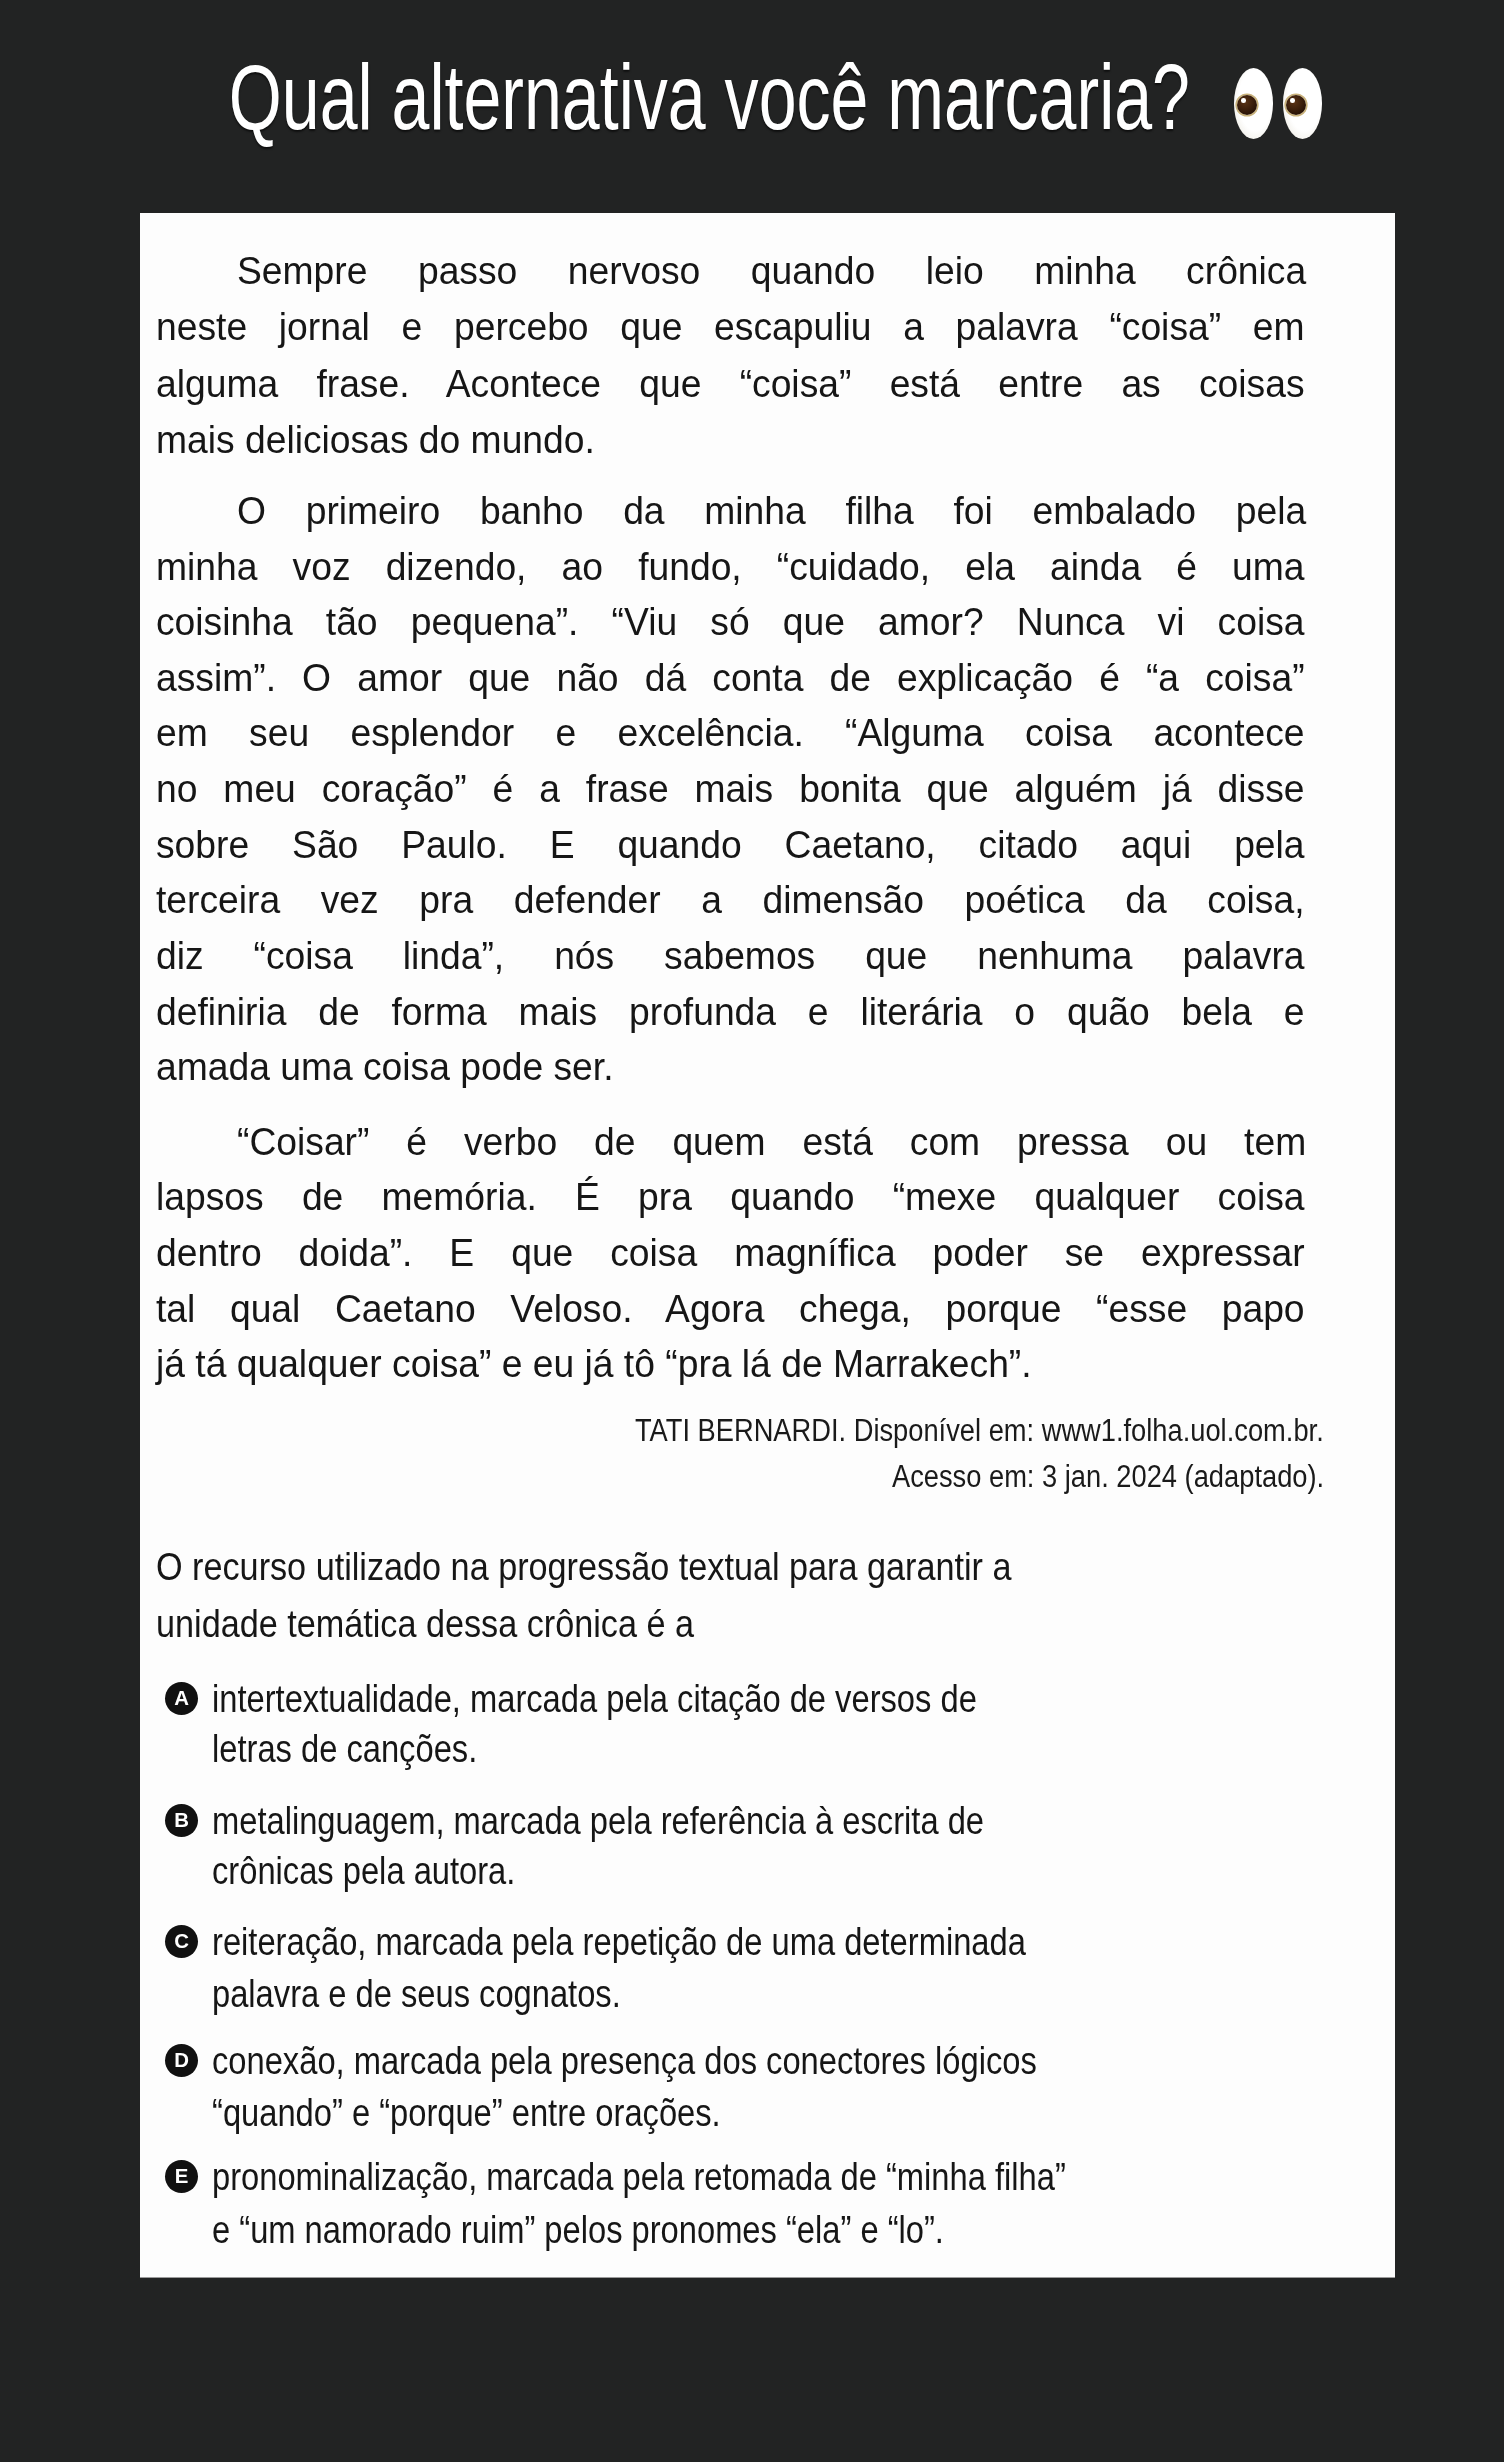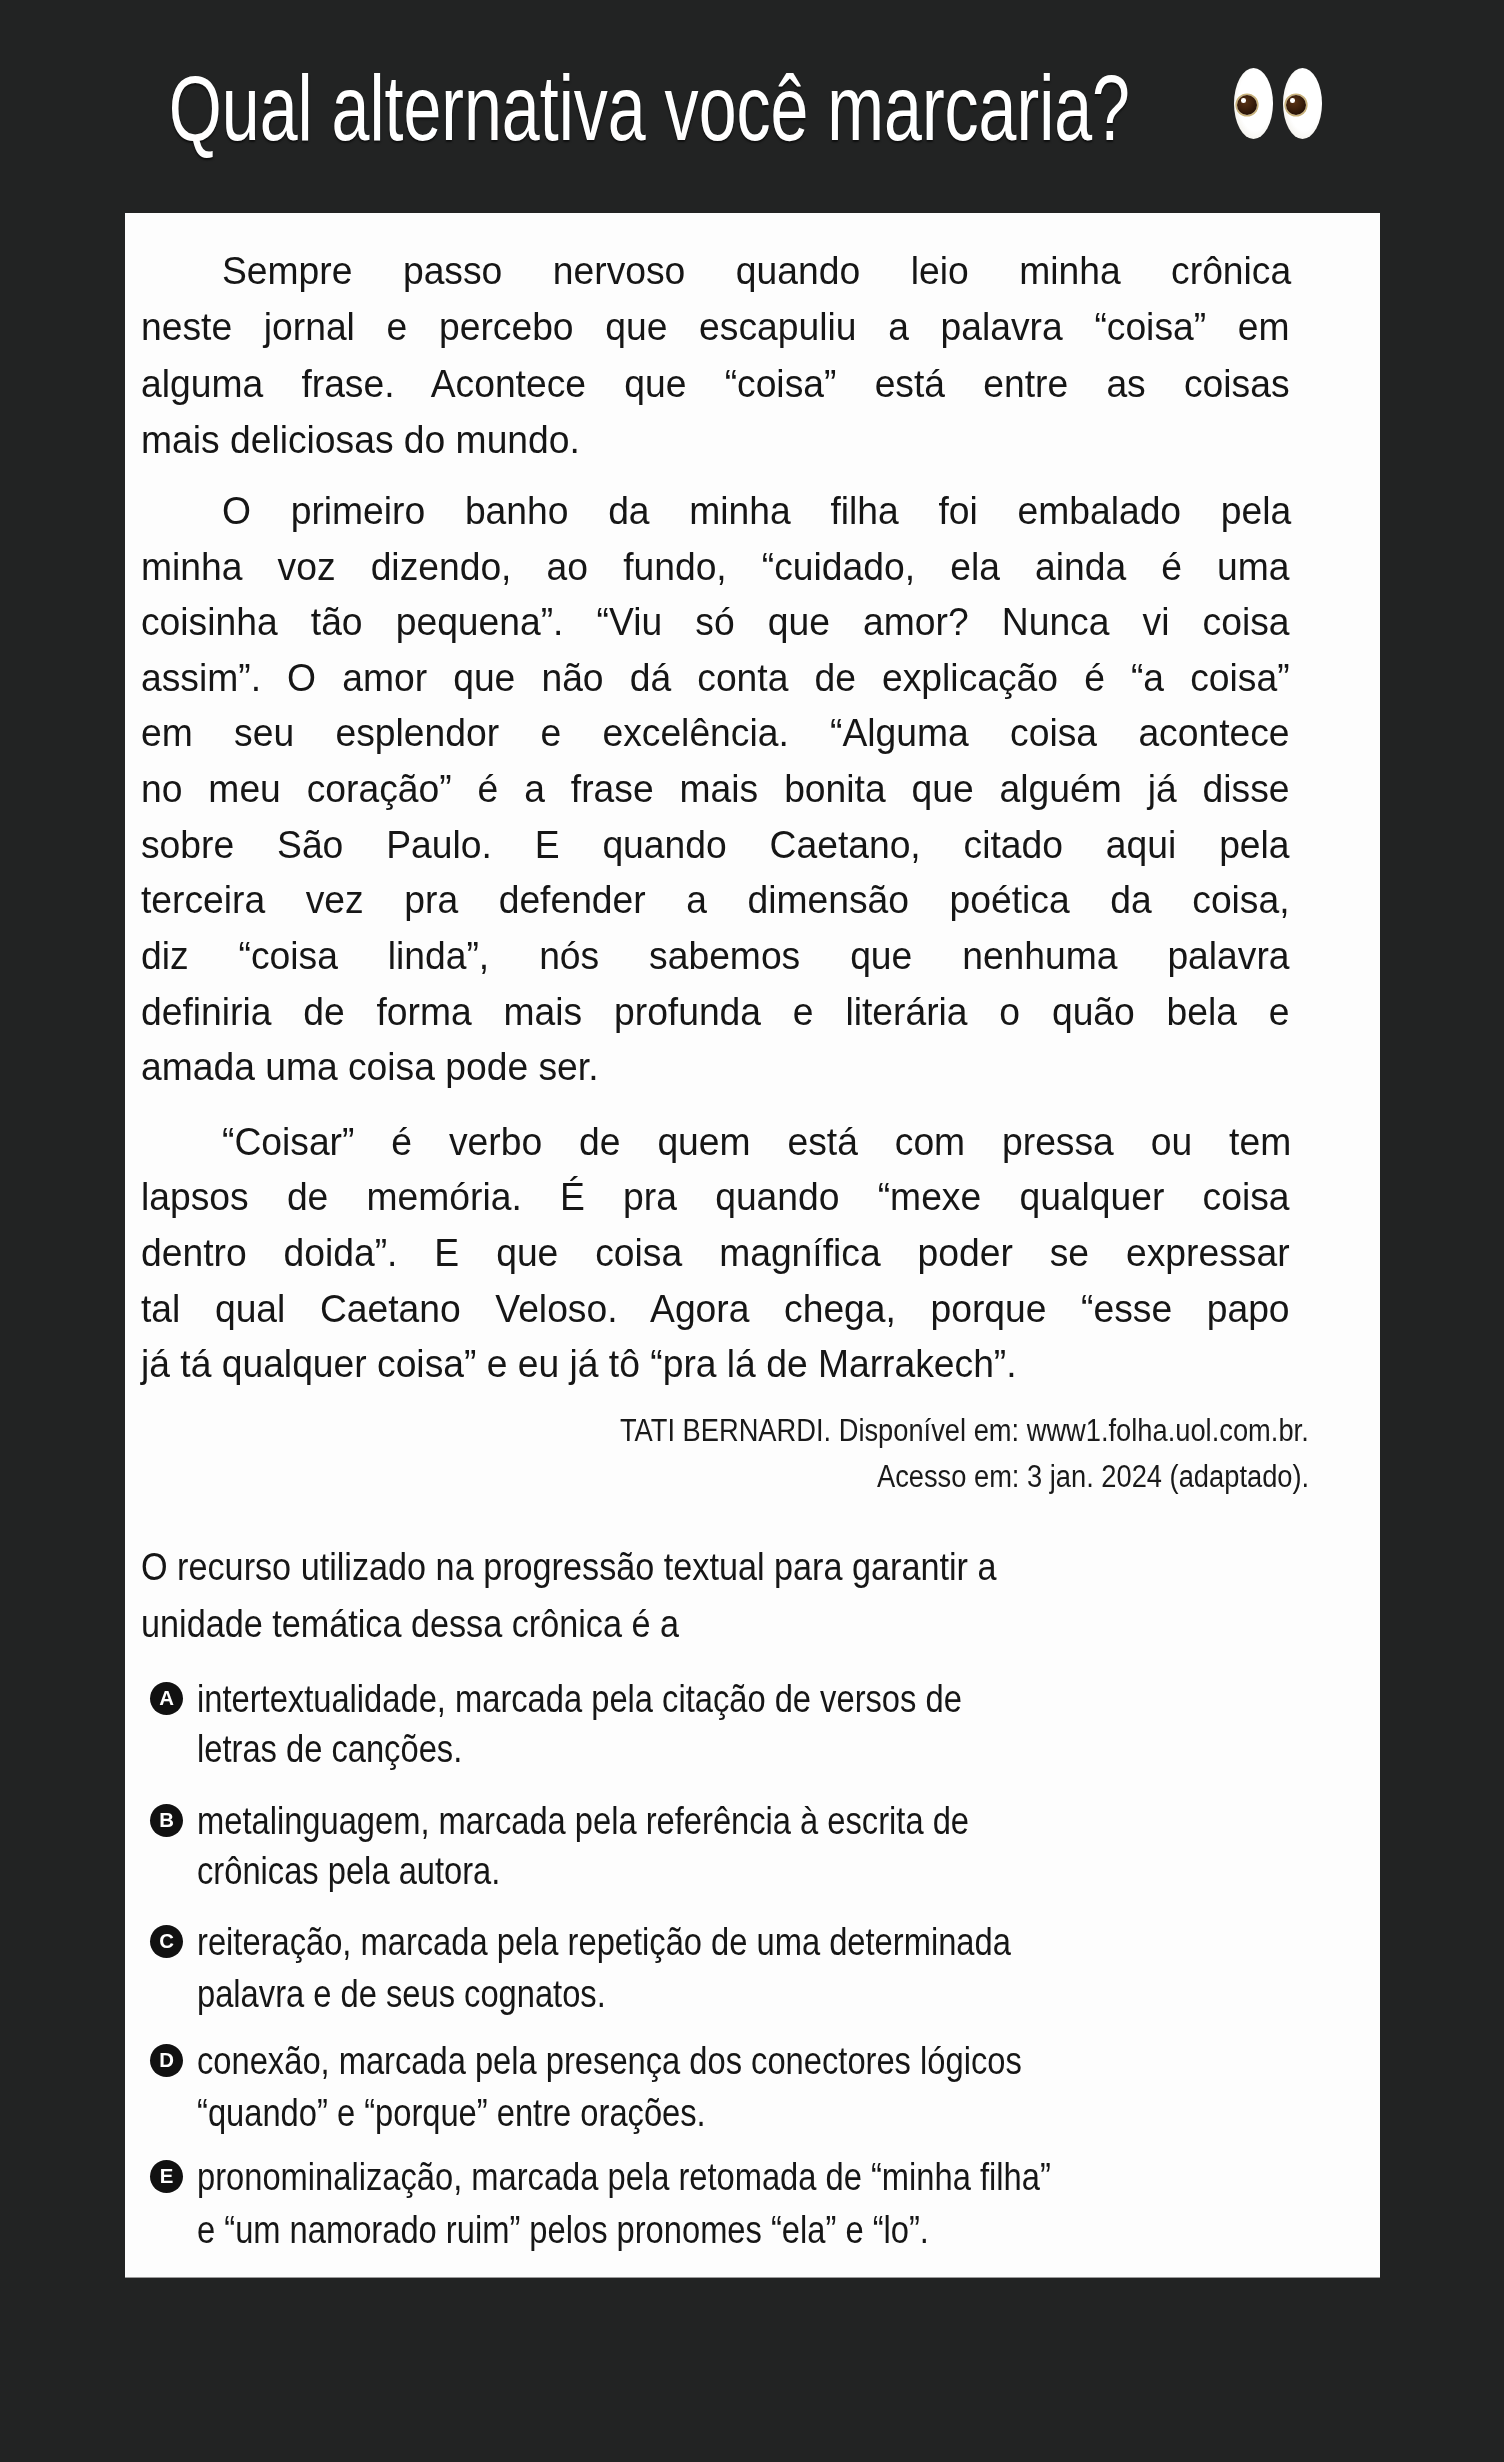--- a/index.html
+++ b/index.html
@@ -3,22 +3,22 @@
 <meta charset="utf-8">
 <style>
   html, body { margin: 0; padding: 0; }
   body {
     width: 1505px; height: 2462px;
     background: #222323;
     position: relative; overflow: hidden;
     font-family: "Liberation Sans", sans-serif;
   }
   .title-wrap {
-    position: absolute; left: 0; top: 49px; width: 1505px; height: 118px;
-    display: flex; align-items: center;
+    position: absolute; left: 0; top: 38px; width: 1505px; height: 118px;
+    display: flex; justify-content: center; align-items: center;
   }
   .title {
     color: #ffffff;
     font-family: "Liberation Sans", sans-serif;
     font-size: 92px;
     line-height: 1;
     white-space: nowrap;
     transform: scaleX(0.74);
     transform-origin: center;
     text-shadow: 0 1.6px 2.4px rgba(0,0,0,0.6);
@@ -30,21 +30,21 @@
     background: radial-gradient(ellipse at 55% 45%, #ffffff 55%, #e6e2d6 100%);
   }
   .eye .pupil {
     position: absolute; left: 3.1px; top: 27px; width: 20.4px; height: 20.4px; border-radius: 50%;
     background: radial-gradient(circle at 40% 35%, #5a3316 0%, #2a1406 70%);
     box-shadow: 0 0 0 1.6px #c9b27a;
   }
   .eye .glint { position: absolute; left: 7px; top: 30px; width: 4.7px; height: 4.7px; border-radius: 50%; background: #fff; }
 
   .card {
-    position: absolute; left: 125px; top: 213px; width: 1255px; height: 2064px;
+    position: absolute; left: 140px; top: 213px; width: 1255px; height: 2064px;
     background: #fdfdfd;
     box-shadow: 0 0.8px 0 #bbb;
   }
   .line {
     position: absolute; left: 15.7px; width: 1172px;
     font-size: 38px; line-height: 44px; height: 44px;
     color: #161616;
     white-space: nowrap;
     text-align: justify; text-align-last: justify;
     transform: scaleX(0.98); transform-origin: left center;

